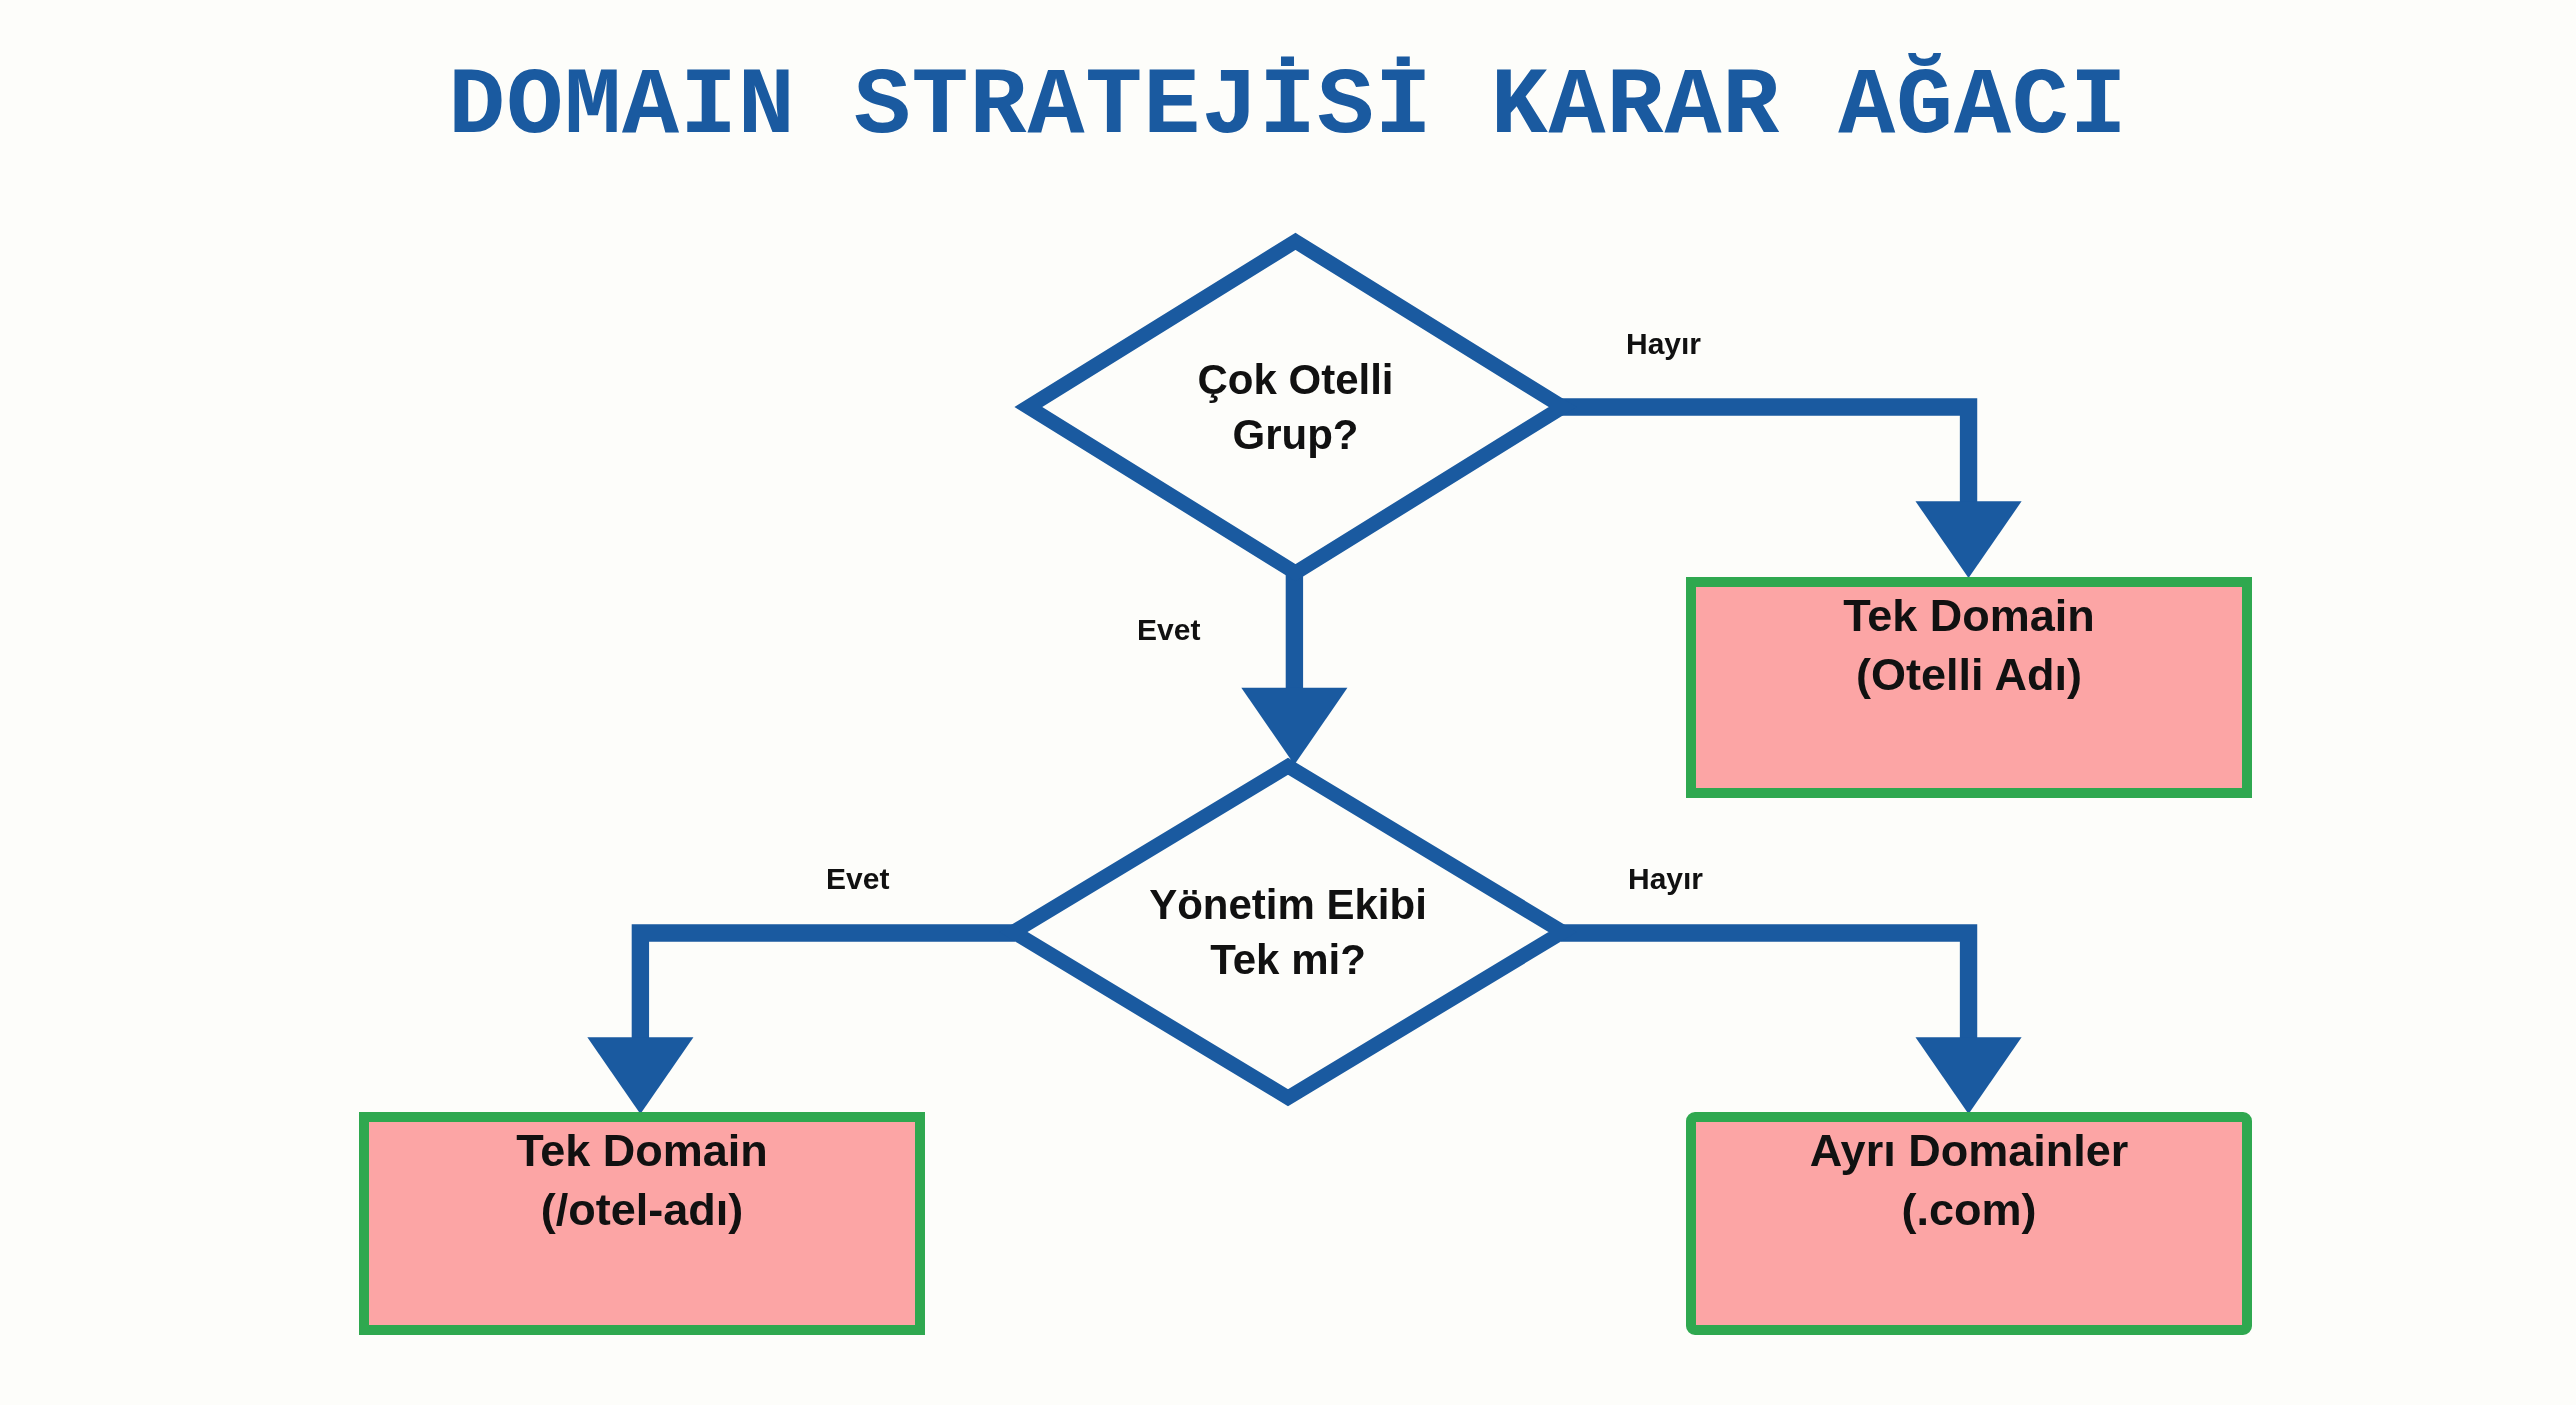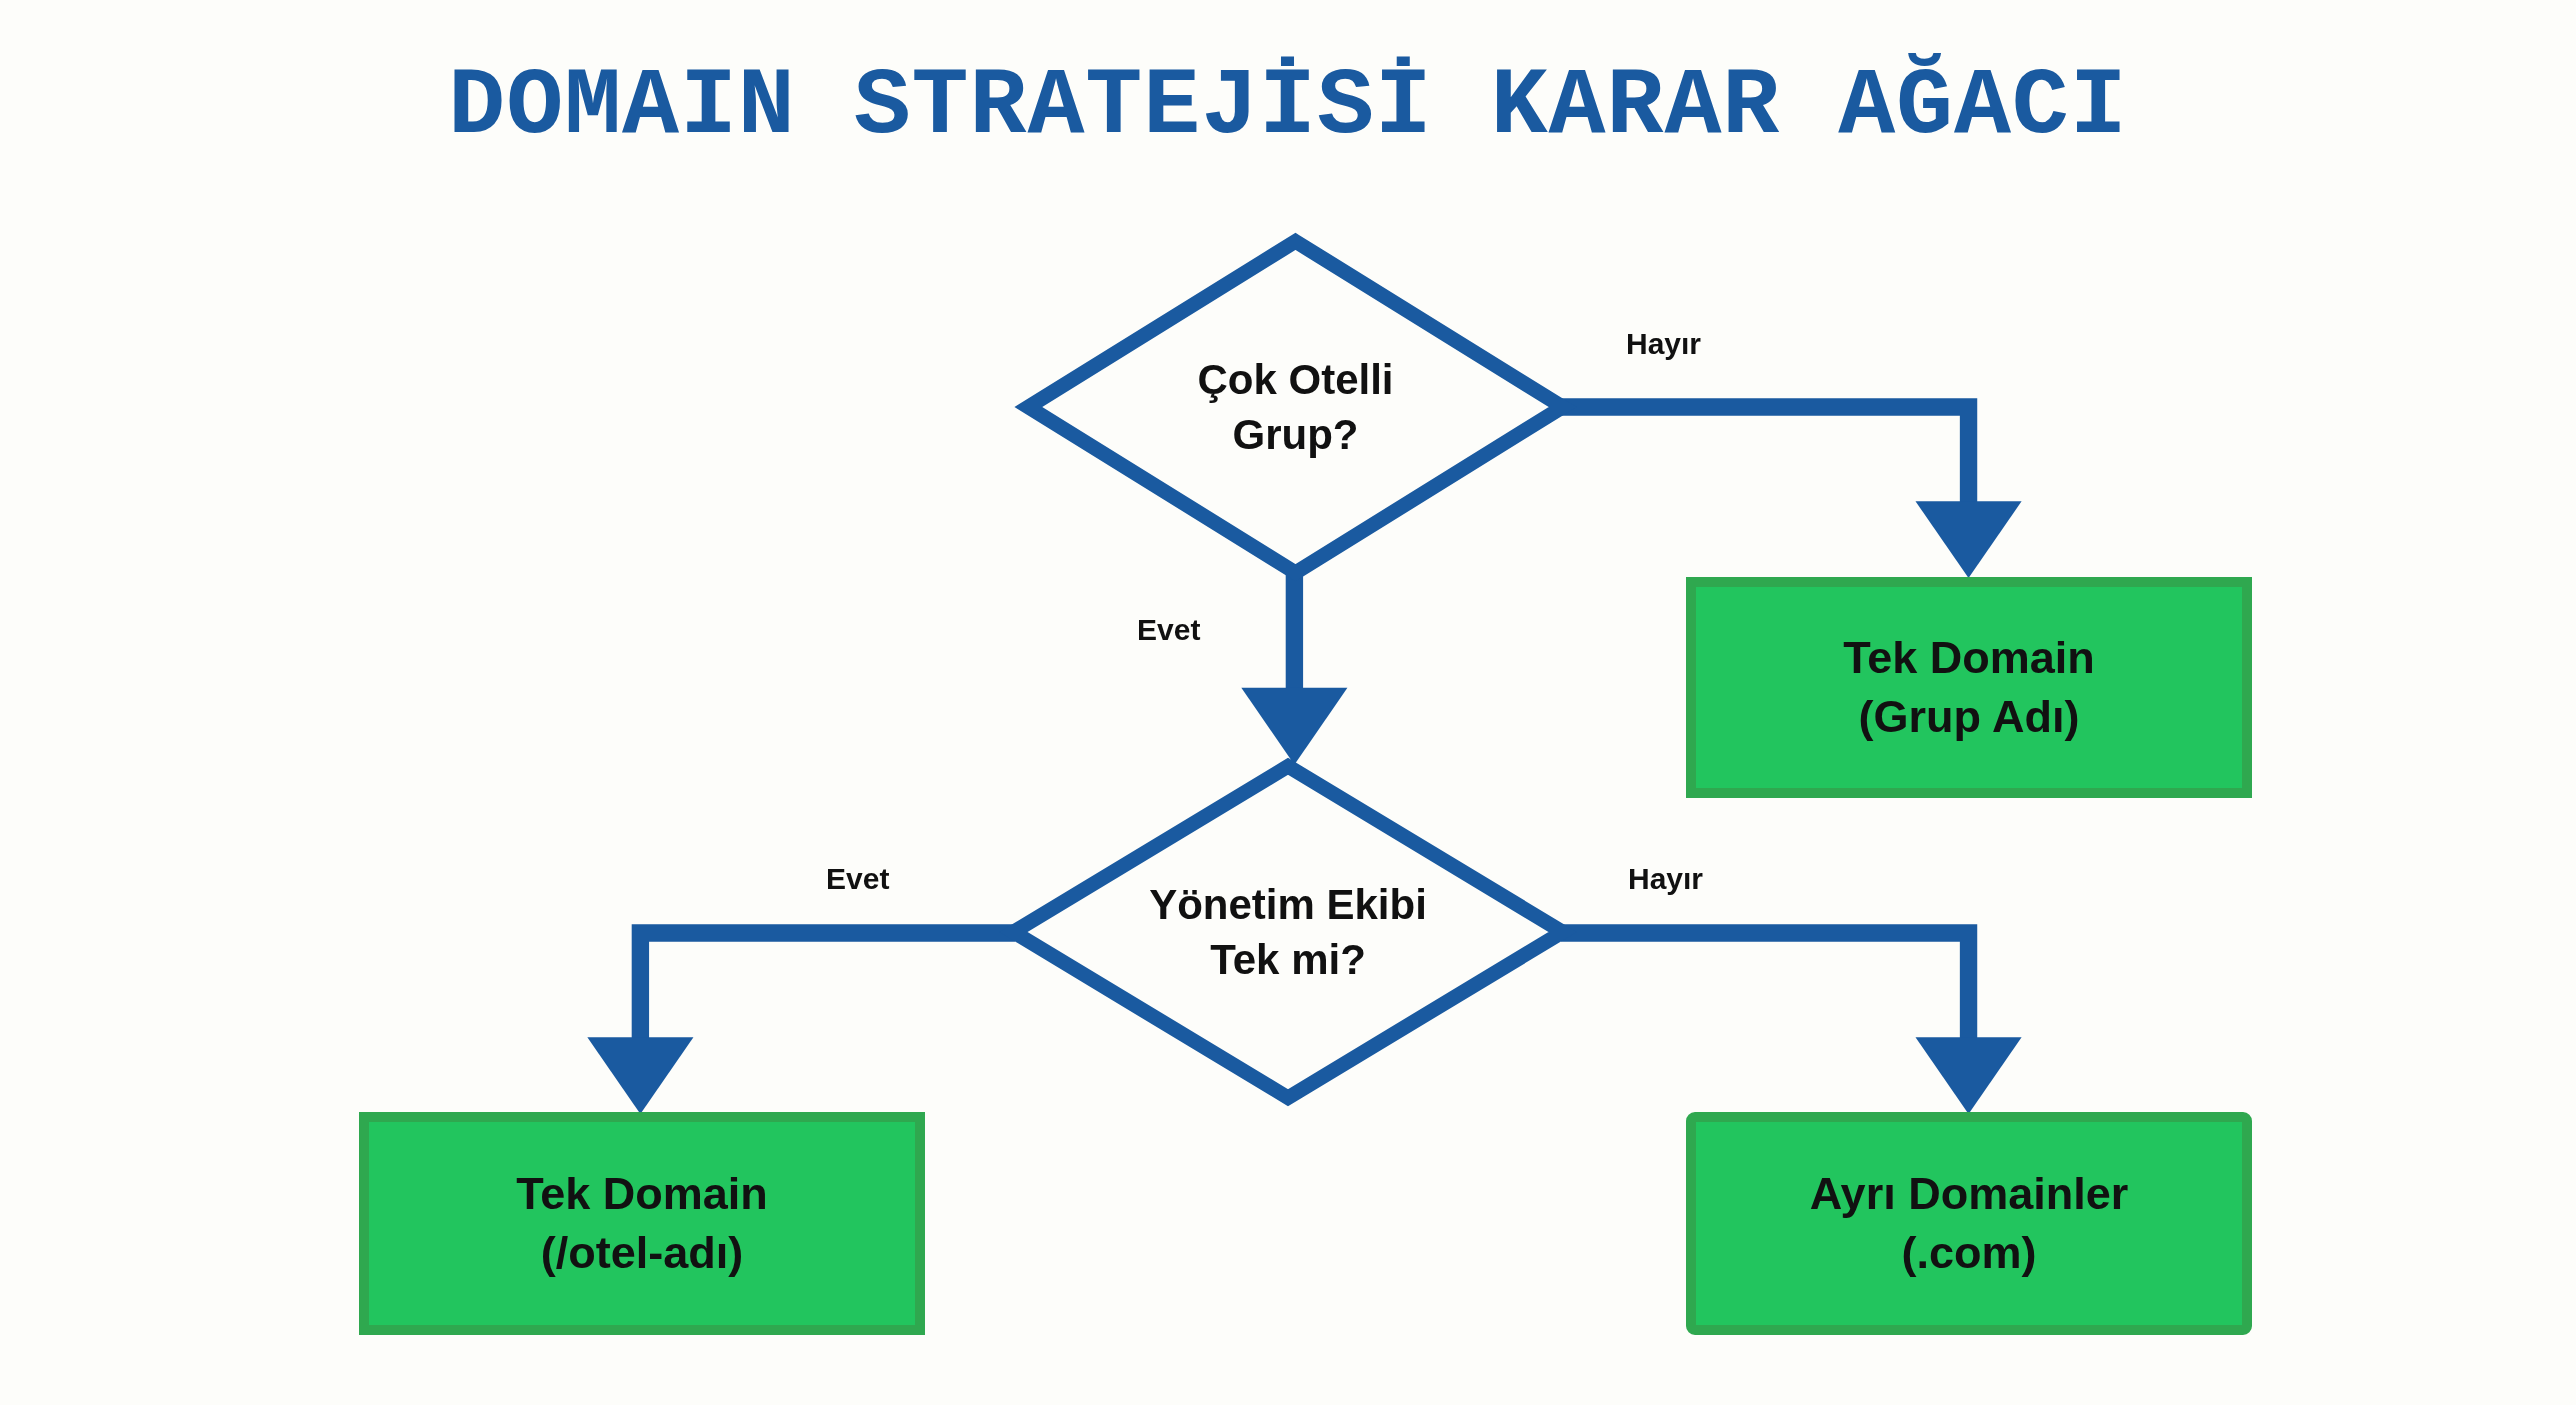--- a/index.html
+++ b/index.html
@@ -68,25 +68,24 @@
     line-height: 1.32;
     color: #111111;
     pointer-events: none;
   }
 
   
   .obox {
     position: absolute;
     box-sizing: border-box;
     border: 10px solid #2fa84f;
-    background: #22c55e;
+    background: #fca5a5;
     display: flex;
     flex-direction: column;
     align-items: center;
-    justify-content: center;
     text-align: center;
     font-family: "Liberation Sans", sans-serif;
     font-weight: bold;
     font-size: 45px;
     line-height: 1.30;
     color: #111111;
   }
 
   
   .elabel {
@@ -143,21 +142,21 @@
       <polygon points="300,8 592,189 300,370 8,189" fill="#fdfdfa" stroke="#1a5aa0" stroke-width="16" stroke-linejoin="miter"></polygon>
     </svg>
     <div class="dlabel">
       <span>Çok Otelli</span>
       <span>Grup?</span>
     </div>
   </div>
 
   <div class="obox" style="left:1686px; top:577px; width:566px; height:221px;">
     <span>Tek Domain</span>
-    <span>(Grup Adı)</span>
+    <span>(Otelli Adı)</span>
   </div>
 
   <div class="obox" style="left:359px; top:1112px; width:566px; height:223px;">
     <span>Tek Domain</span>
     <span>(/otel-adı)</span>
   </div>
 
   <div class="obox" style="left:1686px; top:1112px; width:566px; height:223px;border-radius:9px;">
     <span>Ayrı Domainler</span>
     <span>(.com)</span>

